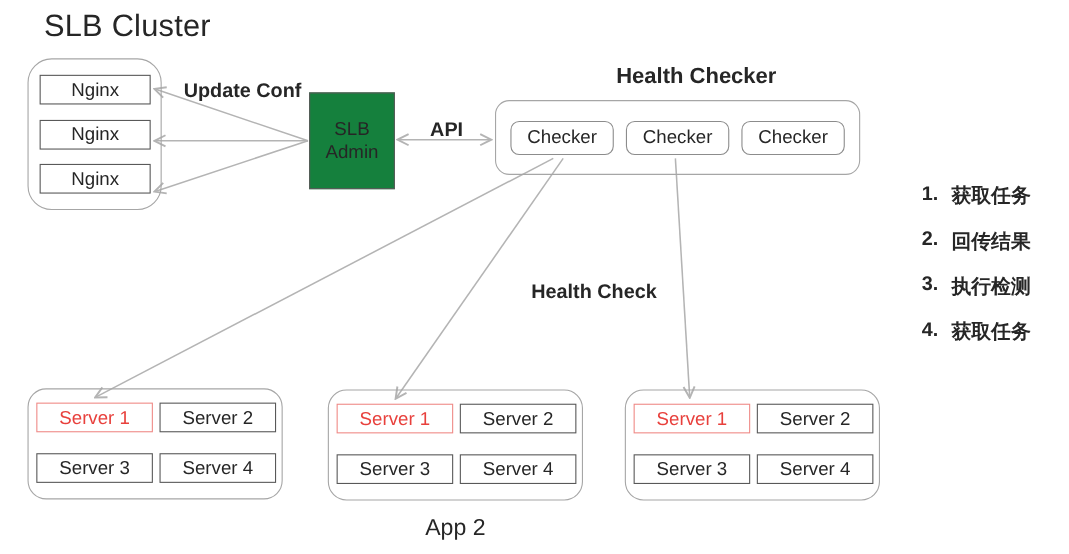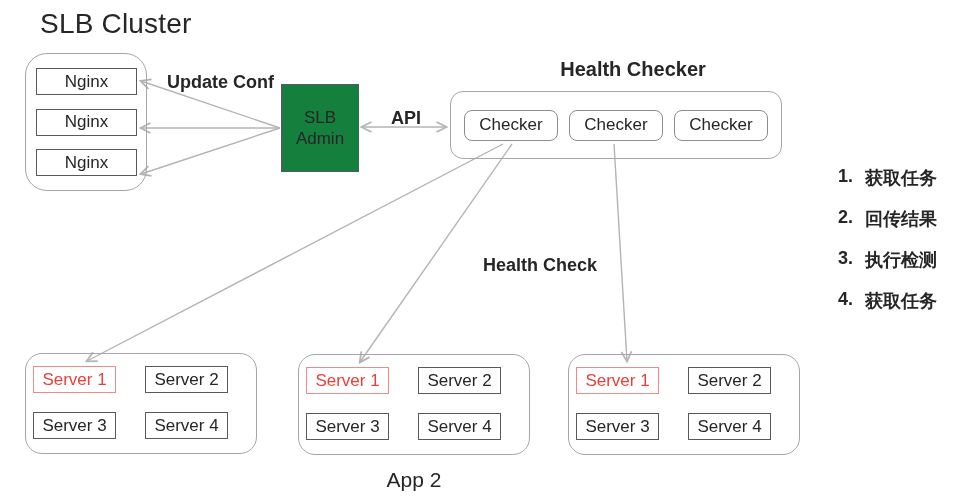--- a/index.html
+++ b/index.html
@@ -93,21 +93,21 @@
     display: grid;
     grid-template-columns: 101px 101px;
     grid-template-rows: 27px 27px;
     column-gap: 11px; row-gap: 19px;
     padding: 12px 7px;
   }
   .app-1 { left: 25px;  top: 353px; }
   .app-2 { left: 298px; top: 354px; }
   .app-3 { left: 568px; top: 354px; }
   .server-box {
-    width: 83px; height: 27px;
+    width: 106px; height: 27px;
     border: 1.2px solid var(--box-border);
     display: flex; align-items: center; justify-content: center;
     font-size: 17px;
     background: #fff;
   }
   .server-box.highlight {
     border-color: var(--accent-red-border);
     color: var(--accent-red);
   }
   .app-label {

